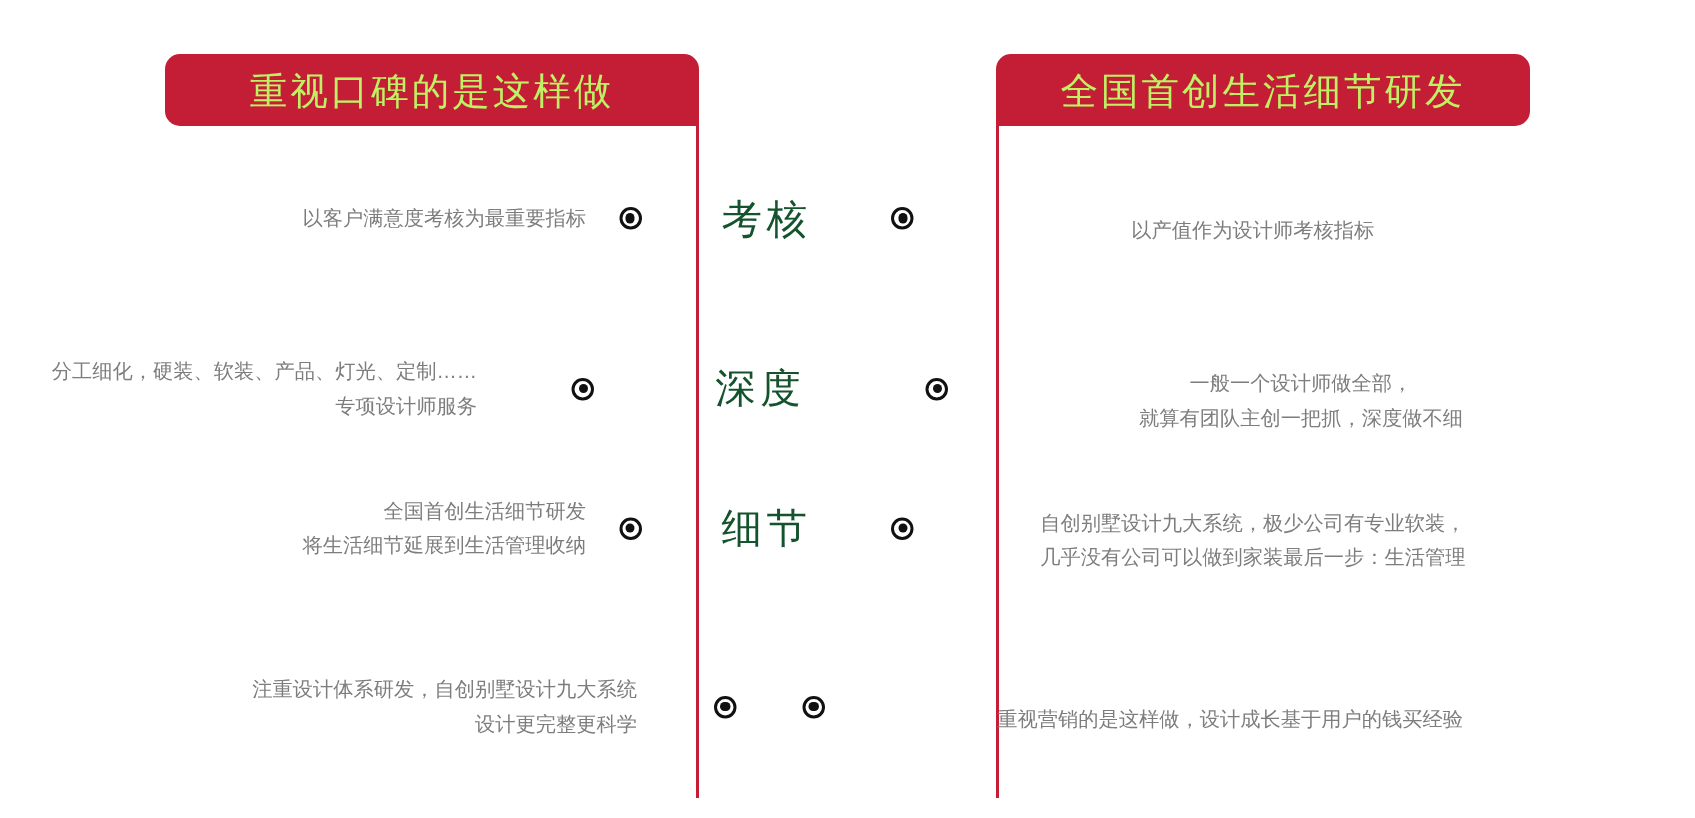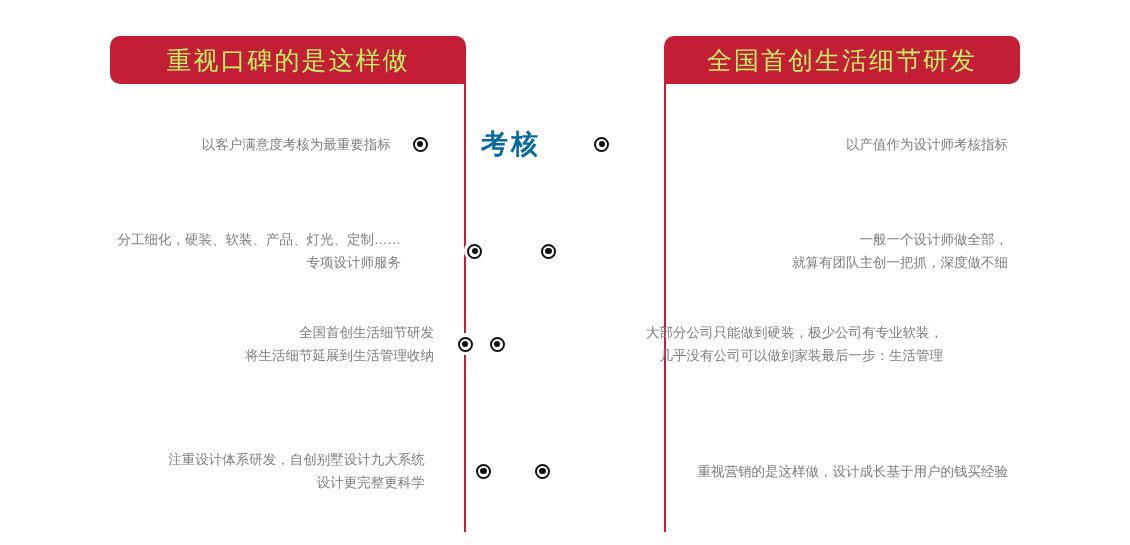--- a/index.html
+++ b/index.html
@@ -120,34 +120,35 @@
     height: 22px;
     border-radius: 50%;
     background: #ffffff;
     z-index: 2;
   }
 
   .col-center-label {
     width: 170px;
     text-align: center;
     font-size: 27px;
-    font-weight: bold;
-    color: #0369a1;
+    font-weight: normal;
+    color: #14532d;
     letter-spacing: 3px;
   }
 
   .col-right-text {
     width: 430px;
-    text-align: right;
+    text-align: center;
     font-size: 13.5px;
     line-height: 23px;
     color: #7d7d7d;
     white-space: pre-line;
     padding-left: 46px;
     box-sizing: border-box;
+    margin-top: 16px;
   }
 </style>
 </head>
 <body>
 
 <div class="canvas">
 
   <div class="banner banner-left">重视口碑的是这样做</div>
 
   <div class="banner banner-right">全国首创生活细节研发</div>
@@ -169,40 +170,42 @@
     <div class="col-right-text">以产值作为设计师考核指标</div>
   </div>
 
   <div class="row row-2">
     <div class="col-left-text">分工细化，硬装、软装、产品、灯光、定制……
 专项设计师服务</div>
     <div class="marker-slot left-slot">
       <div class="marker-pad"></div>
       <div class="marker"></div>
     </div>
+    <div class="col-center-label">深度</div>
     <div class="marker-slot right-slot">
       <div class="marker-pad"></div>
       <div class="marker"></div>
     </div>
     <div class="col-right-text">一般一个设计师做全部，
 就算有团队主创一把抓，深度做不细</div>
   </div>
 
   <div class="row row-3">
     <div class="col-left-text">全国首创生活细节研发
 将生活细节延展到生活管理收纳</div>
     <div class="marker-slot left-slot">
       <div class="marker-pad"></div>
       <div class="marker"></div>
     </div>
-    <div class="marker-slot right-slot">
-      <div class="marker-pad"></div>
-      <div class="marker"></div>
-    </div>
-    <div class="col-right-text">大部分公司只能做到硬装，极少公司有专业软装，
+    <div class="col-center-label">细节</div>
+    <div class="marker-slot right-slot">
+      <div class="marker-pad"></div>
+      <div class="marker"></div>
+    </div>
+    <div class="col-right-text">自创别墅设计九大系统，极少公司有专业软装，
 几乎没有公司可以做到家装最后一步：生活管理</div>
   </div>
 
   <div class="row row-4">
     <div class="col-left-text">注重设计体系研发，自创别墅设计九大系统
 设计更完整更科学</div>
     <div class="marker-slot left-slot">
       <div class="marker-pad"></div>
       <div class="marker"></div>
     </div>

